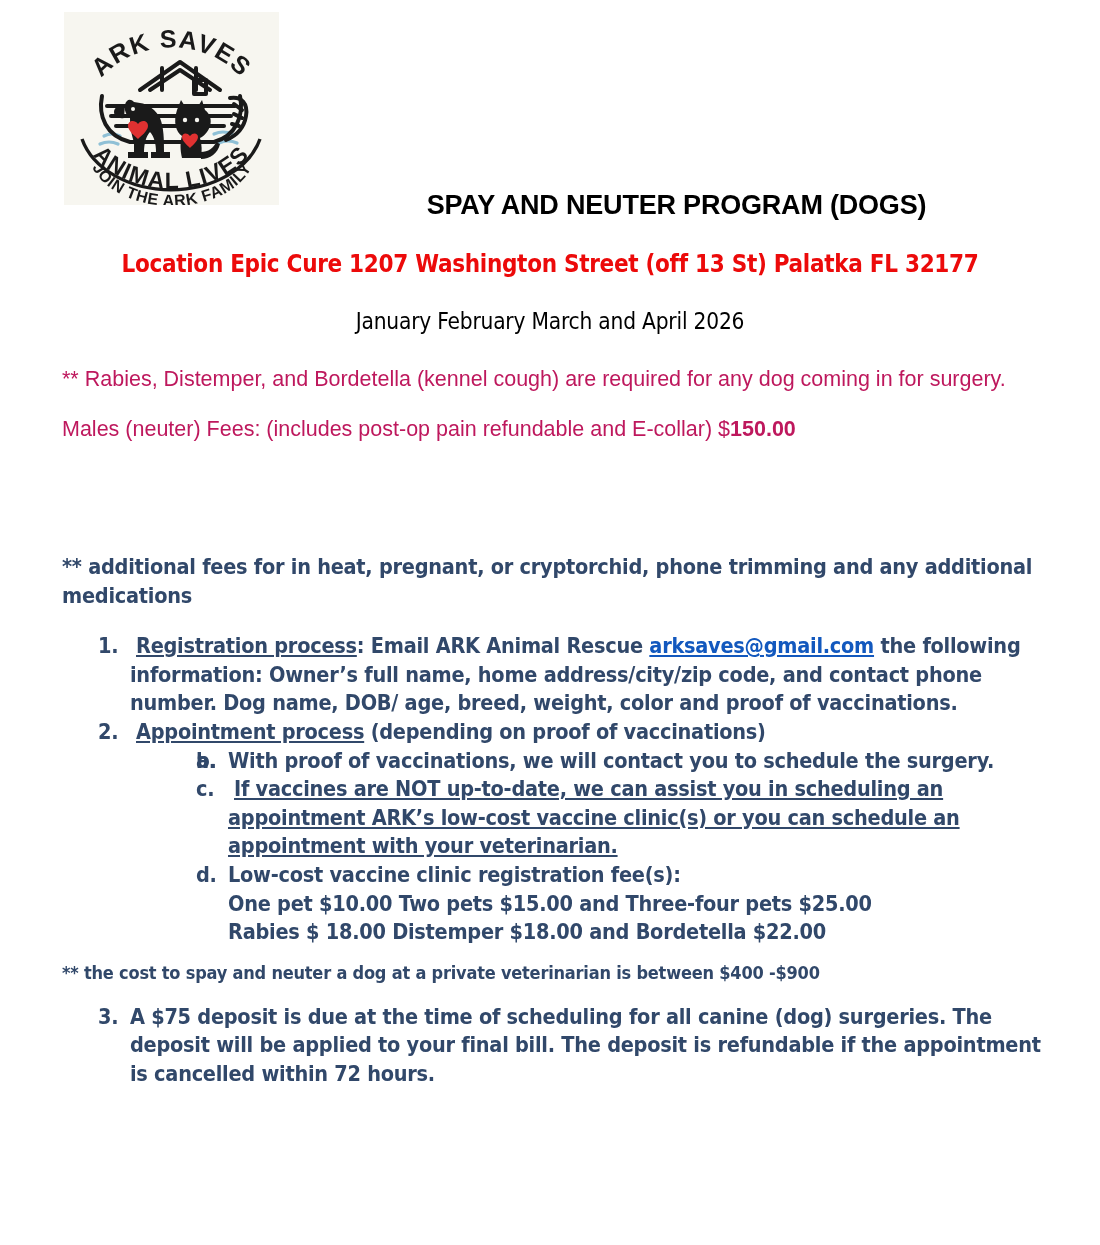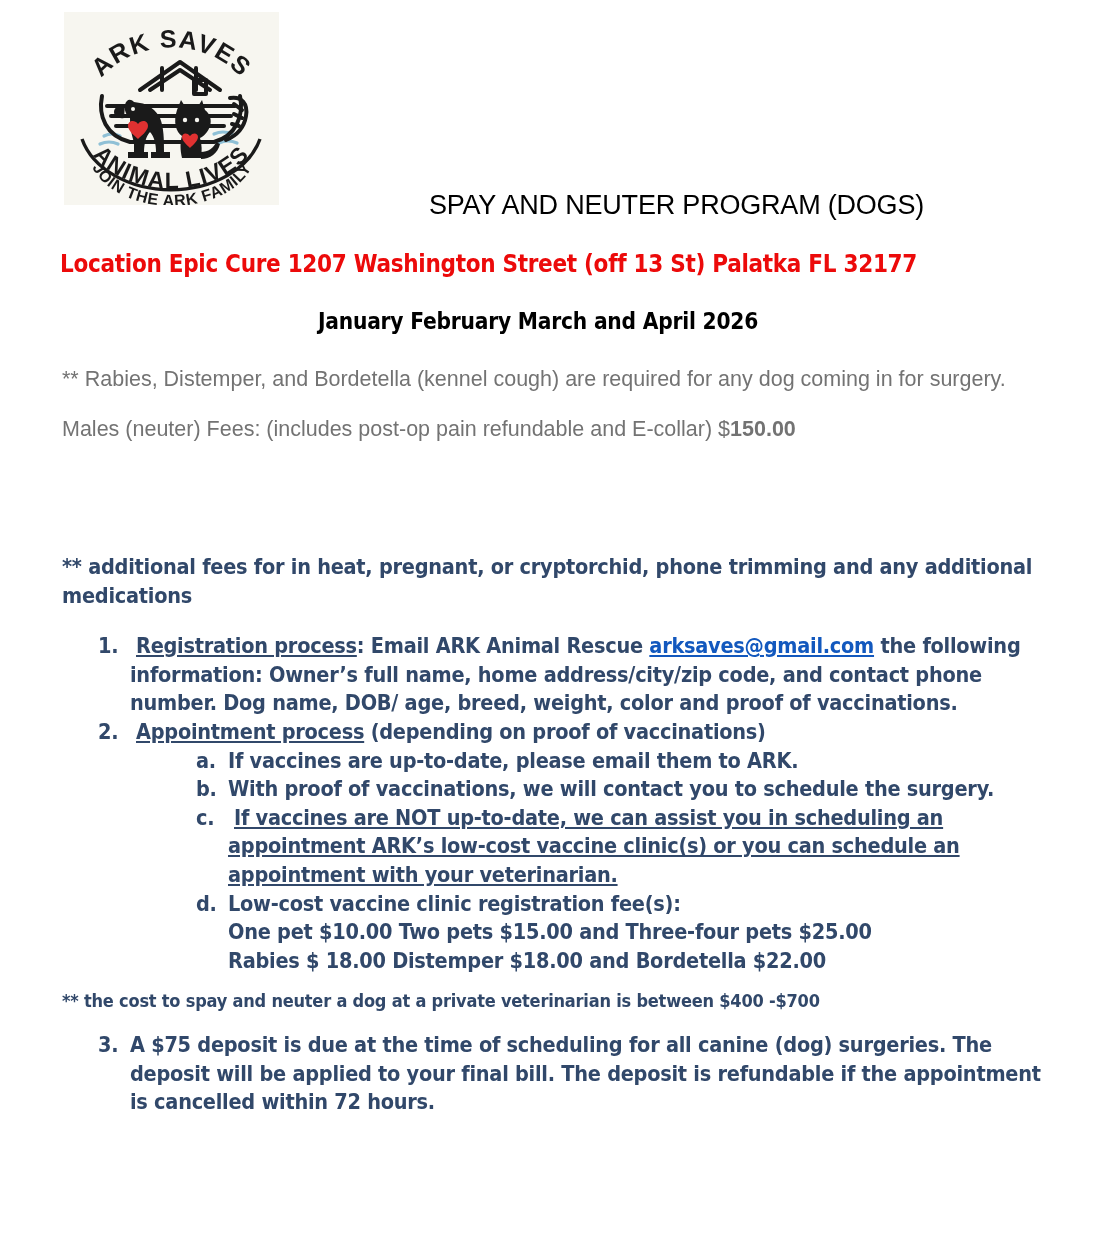--- a/index.html
+++ b/index.html
@@ -22,43 +22,43 @@
   #logo-block svg{ display:block; width:215px; height:193px; }
 
   
   #header{
     position:absolute; left:0; top:0; width:1100px;
   }
   #doc-title{
     position:absolute; left:279px; top:190px; width:795px;
     text-align:center;
     font-family:"Liberation Sans", sans-serif;
-    font-weight:normal; font-size:27px; color:#000000;
+    font-weight:bold; font-size:27px; color:#000000;
     letter-spacing:-0.2px;
   }
   #location-line{
     position:absolute; left:60px; top:250px; width:980px;
-    text-align:left;
+    text-align:center;
     font-family:"DejaVu Sans Condensed","Liberation Sans", sans-serif;
     font-weight:bold; font-size:24px; color:#ec0a0a;
     letter-spacing:-0.3px;
   }
   #date-line{
-    position:absolute; left:48px; top:308px; width:980px;
+    position:absolute; left:60px; top:308px; width:980px;
     text-align:center;
     font-family:"DejaVu Sans Condensed","Liberation Sans", sans-serif;
-    font-weight:bold; font-size:22.5px; color:#000000;
+    font-weight:normal; font-size:22.5px; color:#000000;
     letter-spacing:-0.2px;
   }
 
   
   #black-body{
     position:absolute; left:62px; top:365px; width:965px;
     font-family:"Liberation Sans", sans-serif;
-    font-size:21.5px; color:#737373; line-height:1.33;
+    font-size:21.5px; color:#be185d; line-height:1.33;
   }
   #black-body p{ margin:0 0 21px 0; }
   #black-body .b{ font-weight:bold; }
 
   
   #navy-body{
     position:absolute; left:62px; top:553px; width:985px;
     font-family:"DejaVu Sans Condensed","Liberation Sans", sans-serif;
     font-weight:bold;
     font-size:21.5px; color:#31486a; line-height:1.33;
@@ -198,39 +198,38 @@
       <span class="u">Registration process</span><span>: Email ARK Animal Rescue </span><span class="maillink">arksaves@gmail.com</span><span> the following information: Owner’s full name, home address/city/zip code, and contact phone number. Dog name, DOB/ age, breed, weight, color and proof of vaccinations.</span>
     </li>
 
     <li>
       <span class="marker">2.</span>
       <span class="u">Appointment process</span><span> (depending on proof of vaccinations)</span>
 
       <ol class="letlist">
         <li>
           <span class="marker">a.</span>
-          <span>If vaccines are up-to-date, please email them to ARK.</span>
         </li>
         <li>
           <span class="marker">b.</span>
           <span>With proof of vaccinations, we will contact you to schedule the surgery.</span>
         </li>
         <li>
           <span class="marker">c.</span>
           <span class="u">If vaccines are NOT up-to-date, we can assist you in scheduling an appointment ARK’s low-cost vaccine clinic(s) or you can schedule an appointment with your veterinarian.</span>
         </li>
         <li>
           <span class="marker">d.</span>
           <span>Low-cost vaccine clinic registration fee(s):</span>
           <span class="nl">One pet $10.00 Two pets $15.00 and Three-four pets $25.00</span>
           <span class="nl">Rabies $ 18.00 Distemper $18.00 and Bordetella $22.00</span>
         </li>
       </ol>
     </li>
   </ol>
 
-  <p class="small-note">** the cost to spay and neuter a dog at a private veterinarian is between $400 -$700</p>
+  <p class="small-note">** the cost to spay and neuter a dog at a private veterinarian is between $400 -$900</p>
 
   <div class="deposit-item">
     <span class="marker">3.</span>
     <span> A $75 deposit is due at the time of scheduling for all canine (dog) surgeries. The deposit will be applied to your final bill. The deposit is refundable if the appointment is cancelled within 72 hours.</span>
   </div>
 </div>
 
 </body></html>

